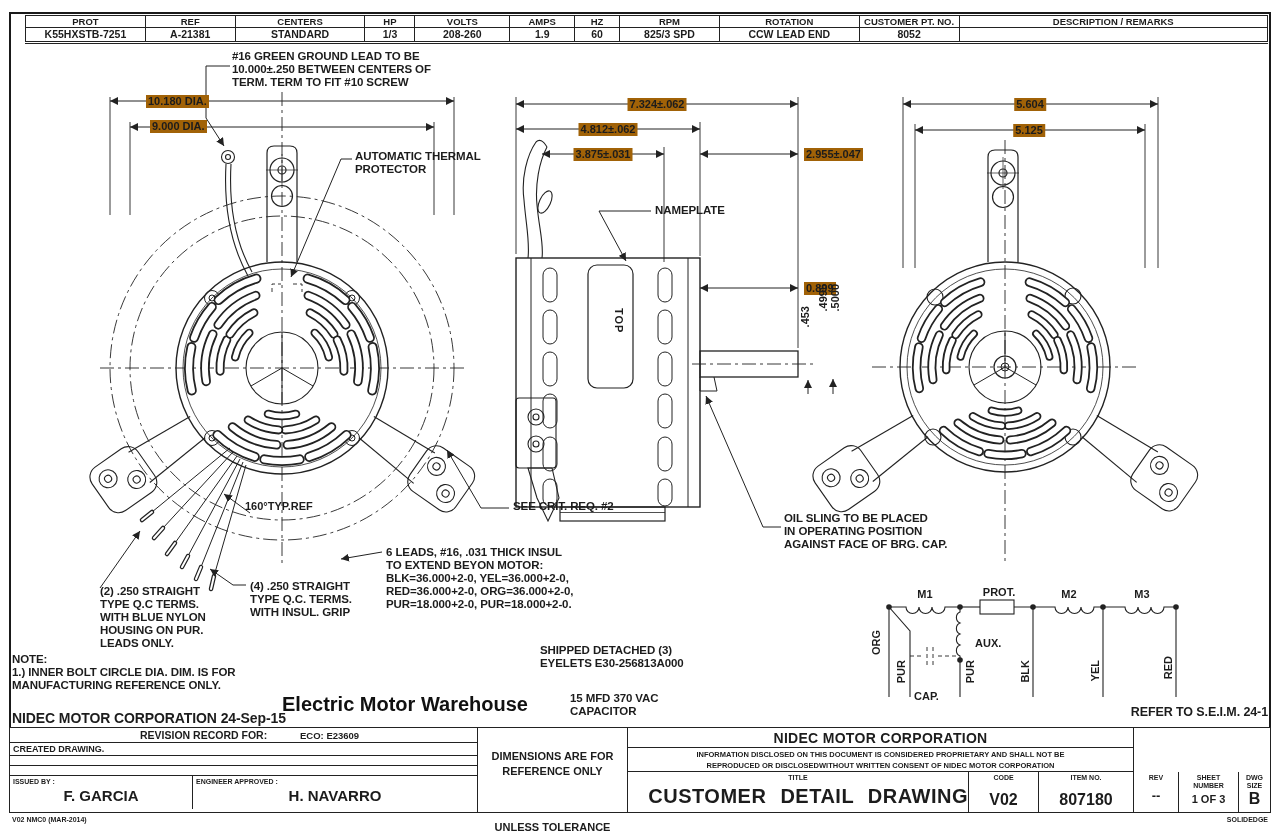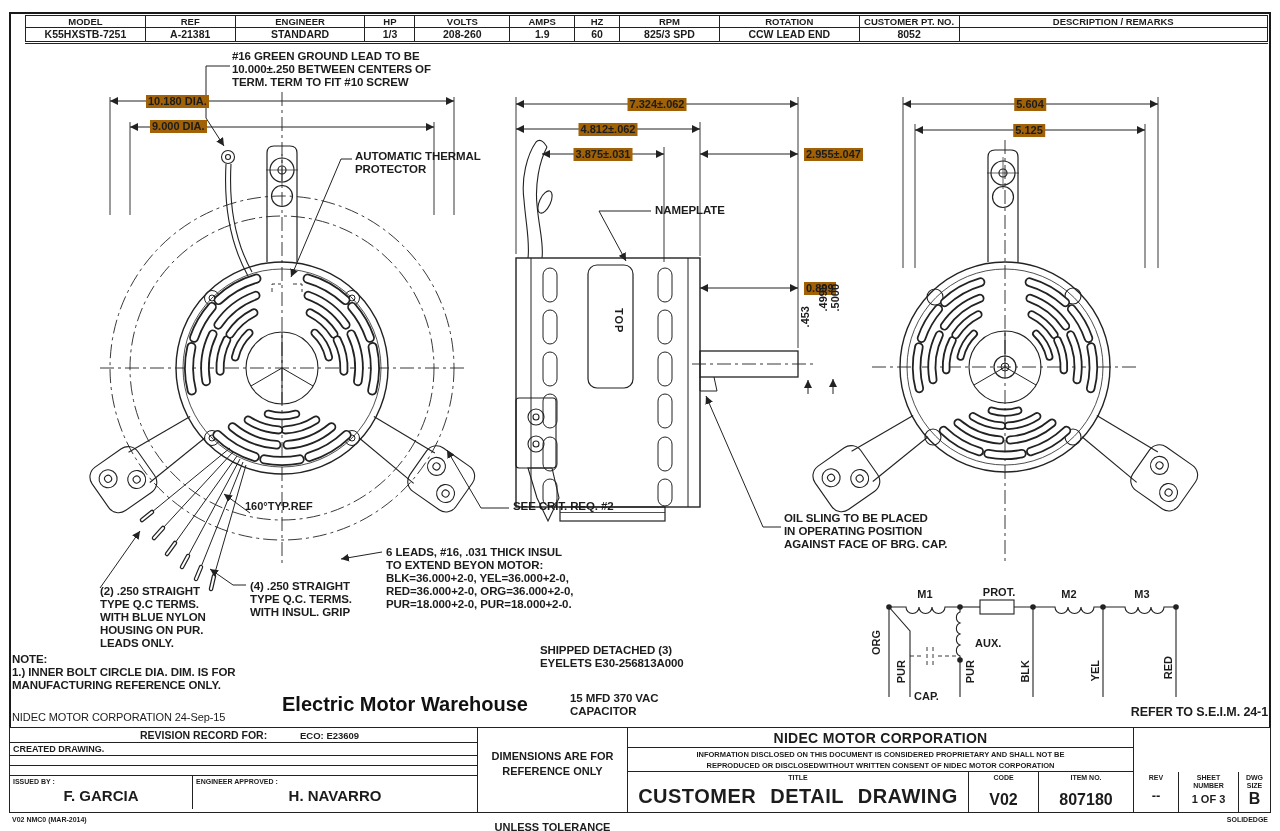--- a/index.html
+++ b/index.html
@@ -50,35 +50,35 @@
            text-align:center;font:700 14px/20px "Liberation Sans",sans-serif;letter-spacing:.3px;}
   .disclaimer{position:absolute;left:0;top:20px;width:506px;height:24px;border-bottom:1px solid #222;border-right:1px solid #222;
               text-align:center;font:600 7.5px/11px "Liberation Sans",sans-serif;white-space:pre-line;padding-top:1px;}
   .revdate{position:absolute;left:506px;top:0;width:136px;height:44px;border-bottom:1px solid #222;}
   .revdate .val{text-align:right;font:600 13px/1 "Liberation Sans",sans-serif;margin:14px 6px 0 0;}
   .tbrow{position:absolute;left:0;top:44px;width:642px;height:40px;display:flex;}
   .tbcell{position:relative;border-right:1px solid #222;height:100%;}
   .tbcell:last-child{border-right:none;}
   .tinyc{font:700 7px/8px "Liberation Sans",sans-serif;position:absolute;top:2px;left:0;width:100%;text-align:center;white-space:pre-line;}
   .bigv{position:absolute;bottom:4px;left:0;width:100%;text-align:center;font:700 16px/1 "Liberation Sans",sans-serif;}
-  .titlev{position:absolute;bottom:6px;left:0;width:100%;text-align:center;
+  .titlev{position:absolute;bottom:6px;left:0;width:100%;text-align:right;
           font:700 20px/1 "Liberation Sans",sans-serif;letter-spacing:.5px;word-spacing:8px;}
   .ft{position:absolute;font:700 7px/1 "Liberation Sans",sans-serif;}
 </style>
 </head>
 <body>
 
 <div class="sheet">
   <div class="border-frame"></div>
 
   <div class="spec">
     <div class="spec-row hdr">
-      <div class="spec-cell" style="width:120px">MODEL</div>
+      <div class="spec-cell" style="width:120px">PROT</div>
       <div class="spec-cell" style="width:90px">REF</div>
-      <div class="spec-cell" style="width:130px">ENGINEER</div>
+      <div class="spec-cell" style="width:130px">CENTERS</div>
       <div class="spec-cell" style="width:50px">HP</div>
       <div class="spec-cell" style="width:95px">VOLTS</div>
       <div class="spec-cell" style="width:65px">AMPS</div>
       <div class="spec-cell" style="width:45px">HZ</div>
       <div class="spec-cell" style="width:100px">RPM</div>
       <div class="spec-cell" style="width:140px">ROTATION</div>
       <div class="spec-cell" style="width:100px">CUSTOMER PT. NO.</div>
       <div class="spec-cell" style="width:308px">DESCRIPTION / REMARKS</div>
     </div>
     <div class="spec-row val">
@@ -472,21 +472,21 @@
 TYPE Q.C TERMS.
 WITH BLUE NYLON
 HOUSING ON PUR.
 LEADS ONLY.</div>
   <div class="txt" style="left:250px;top:580px">(4) .250 STRAIGHT
 TYPE Q.C. TERMS.
 WITH INSUL. GRIP</div>
   <div class="txt" style="left:12px;top:653px">NOTE:
 1.) INNER BOLT CIRCLE DIA. DIM. IS FOR
 MANUFACTURING REFERENCE ONLY.</div>
-  <div class="txt" style="left:12px;top:711px;font-size:11px;font-weight:400">NIDEC MOTOR CORPORATION 24-Sep-15</div>
+  <div class="txt" style="left:12px;top:711px;font-size:14px;font-weight:700">NIDEC MOTOR CORPORATION 24-Sep-15</div>
   <div class="txt" style="left:540px;top:644px">SHIPPED DETACHED (3)
 EYELETS E30-256813A000</div>
   <div class="txt" style="left:570px;top:692px">15 MFD 370 VAC
 CAPACITOR</div>
   <div class="txt" style="left:1090px;top:705px;width:178px;text-align:right;font-size:12.5px">REFER TO S.E.I.M. 24-1</div>
   <div class="wm" style="left:282px;top:694px">Electric Motor Warehouse</div>
 
   <div class="dim" style="left:146px;top:95px">10.180 DIA.</div>
   <div class="dim" style="left:150px;top:120px">9.000 DIA.</div>
   <div class="dim dimc" style="left:657px;top:98px">7.324±.062</div>

